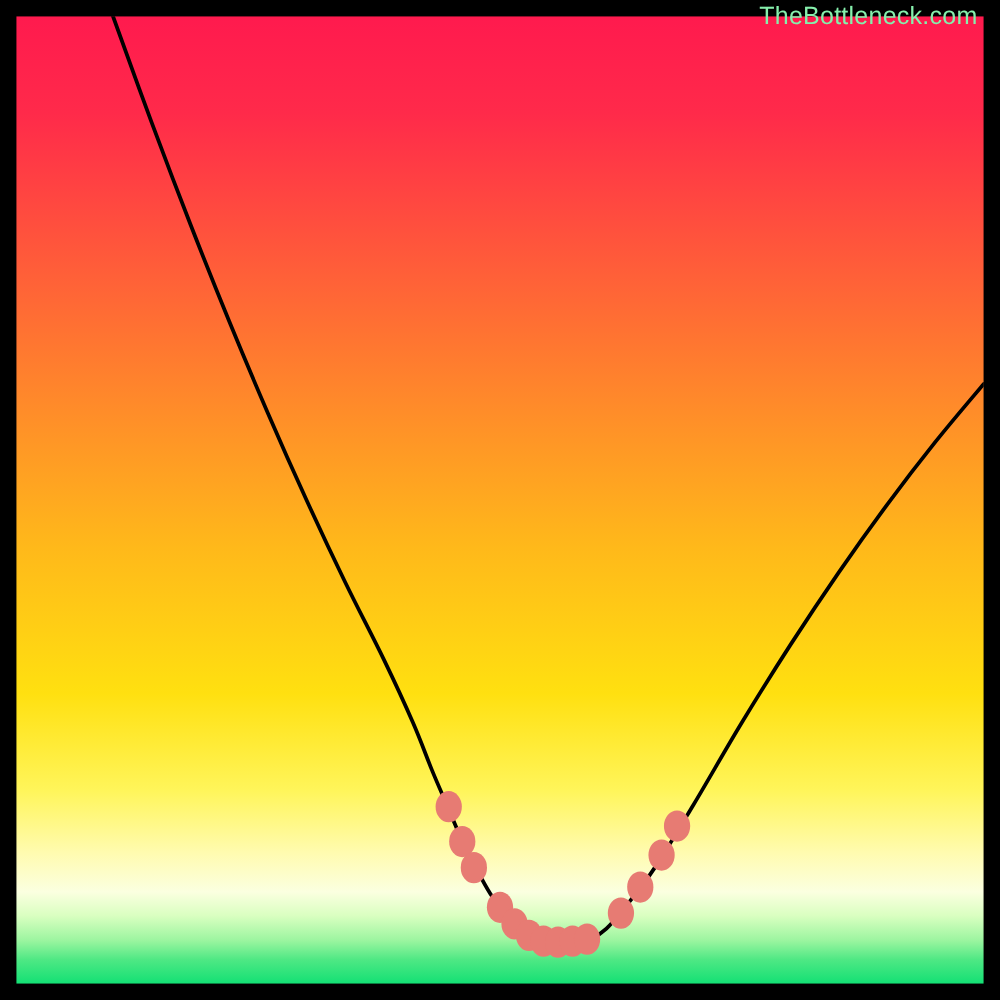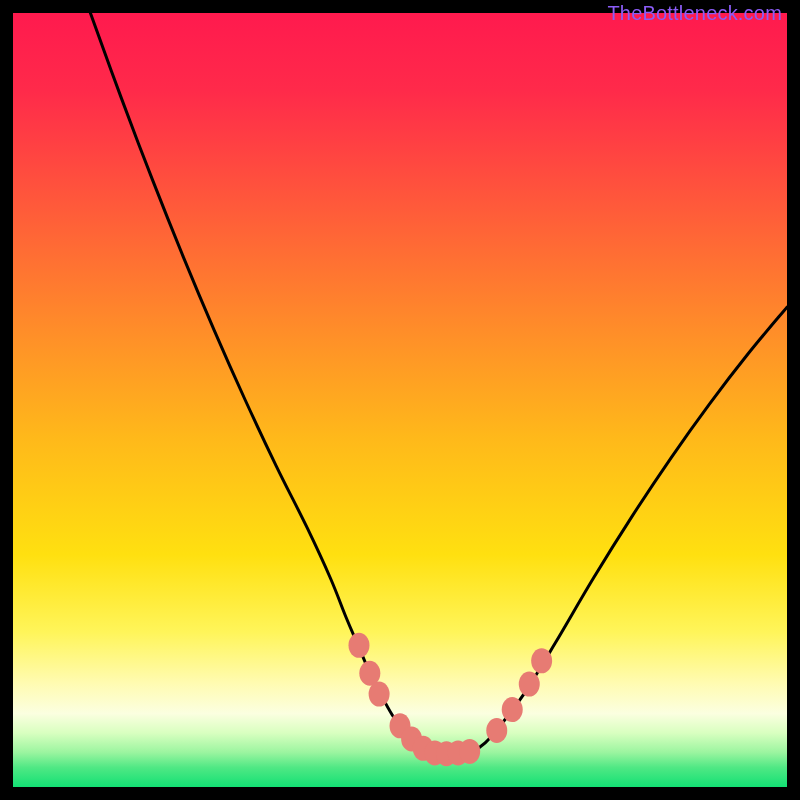--- a/index.html
+++ b/index.html
@@ -25,21 +25,21 @@
     top: 0;
     width: 774px;
     height: 774px;
   }
   .watermark {
     position: absolute;
     top: 2px;
     right: 18px;
     font-size: 20px;
     font-weight: 500;
-    color: #8b5cf6;
+    color: #86efac;
     letter-spacing: 0.2px;
   }
 </style>
 </head>
 <body>
 
 <div class="frame">
   <svg class="plot" viewBox="0 0 774 774">
     <defs>
       <linearGradient id="bg-grad" x1="0" y1="0" x2="0" y2="1">

